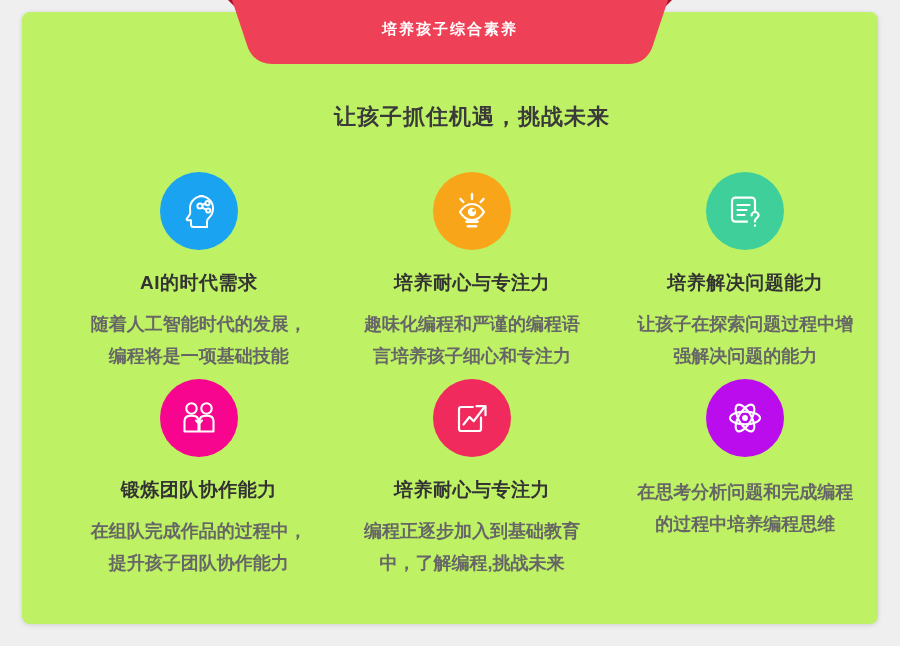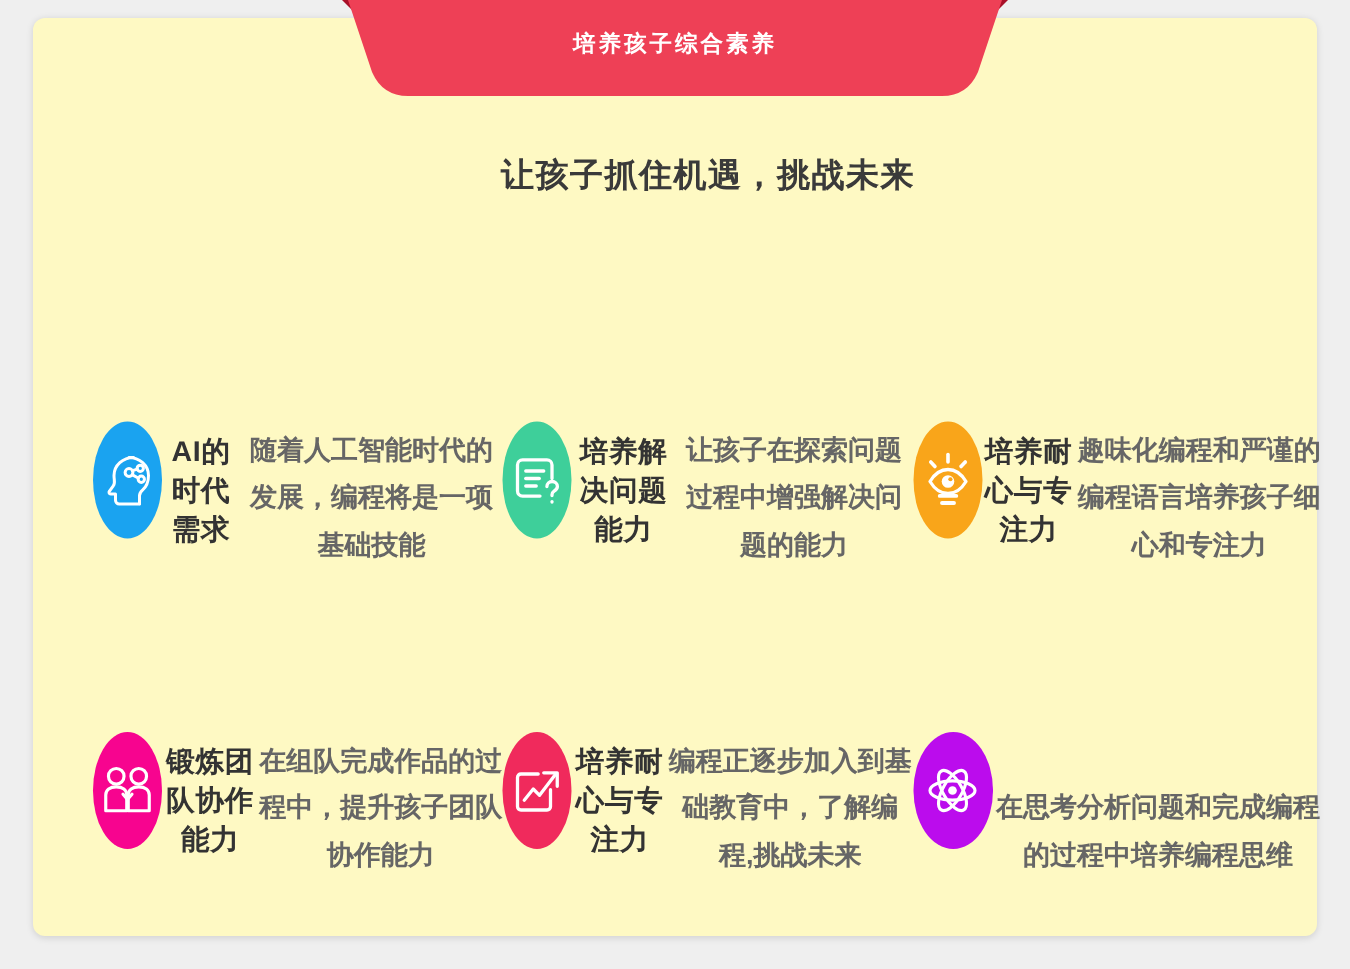--- a/index.html
+++ b/index.html
@@ -23,21 +23,21 @@
     background: #efefef;
   }
 
   
   .panel {
     position: absolute;
     left: 22px;
     top: 12px;
     width: 856px;
     height: 612px;
-    background: #fef9c3;
+    background: #bef264;
     border-radius: 8px;
     box-shadow: 0 1px 5px rgba(0,0,0,0.13);
     overflow: visible;
   }
 
   
   .ribbon-wrap {
     position: absolute;
     left: 228px;
     top: 0px;
@@ -84,22 +84,22 @@
     top: 160px;
     width: 820px;
     display: flex;
     flex-wrap: wrap;
   }
 
   .card {
     width: 273.33px;
     height: 207px;
     display: flex;
-    flex-direction: row;
-    align-items: flex-end;
+    flex-direction: column;
+    align-items: center;
     text-align: center;
   }
 
   .icon-circle {
     width: 78px;
     height: 78px;
     border-radius: 50%;
     display: flex;
     align-items: center;
     justify-content: center;
@@ -145,60 +145,60 @@
               <circle cx="32.2" cy="22.5" r="2.1"></circle>
               <path d="M26.4 16.8l3.1-1.1M26.3 19.6l3.8 2.1"></path>
             </g>
           </svg>
         </div>
         <div class="card-title">AI的时代需求</div>
         <div class="card-desc">随着人工智能时代的发展，编程将是一项基础技能</div>
       </div>
 
       <div class="card">
+        <div class="icon-circle" style="background:#f9a51a">
+          <svg width="46" height="46" viewBox="0 0 46 46">
+            <g stroke="#ffffff" stroke-width="2.4" stroke-linecap="round" fill="none">
+              <path d="M23 6v5"></path>
+              <path d="M11.5 11l2.8 3"></path>
+              <path d="M34.5 11l-2.8 3"></path>
+            </g>
+            <g fill="none" stroke="#ffffff" stroke-width="2.2" stroke-linejoin="round">
+              <path d="M11 24c3.2-5.3 7.3-8 12-8s8.8 2.7 12 8c-3.2 5.3-7.3 8-12 8s-8.8-2.7-12-8z"></path>
+              <circle cx="23" cy="24" r="4.2" fill="#ffffff" stroke="none"></circle>
+              <circle cx="24.6" cy="22.5" r="1.4" fill="#f9a51a" stroke="none"></circle>
+            </g>
+            <g stroke="#ffffff" stroke-width="2.6" stroke-linecap="round">
+              <path d="M17.5 33.6h11"></path>
+              <path d="M19 38.3h8"></path>
+            </g>
+          </svg>
+        </div>
+        <div class="card-title">培养耐心与专注力</div>
+        <div class="card-desc">趣味化编程和严谨的编程语言培养孩子细心和专注力</div>
+      </div>
+
+      <div class="card">
         <div class="icon-circle" style="background:#3ecf9a">
           <svg width="46" height="46" viewBox="0 0 46 46">
             <g fill="none" stroke="#ffffff" stroke-width="2.2" stroke-linecap="round" stroke-linejoin="round">
               <path d="M33 22V13c0-1.9-1.5-3.4-3.4-3.4H13.4C11.5 9.6 10 11.1 10 13v17.3c0 1.9 1.5 3.4 3.4 3.4H25"></path>
               <path d="M15.5 17h12"></path>
               <path d="M15.5 22h9"></path>
               <path d="M15.5 27h7"></path>
               <path d="M29.6 27.4c0-2 1.6-3.4 3.5-3.4s3.5 1.4 3.5 3.3c0 1.6-1 2.3-2.2 3.1-1 0.7-1.4 1.3-1.4 2.4v0.6"></path>
               <path d="M33 37.4v0.3"></path>
             </g>
           </svg>
         </div>
         <div class="card-title">培养解决问题能力</div>
         <div class="card-desc">让孩子在探索问题过程中增强解决问题的能力</div>
       </div>
 
       <div class="card">
-        <div class="icon-circle" style="background:#f9a51a">
-          <svg width="46" height="46" viewBox="0 0 46 46">
-            <g stroke="#ffffff" stroke-width="2.4" stroke-linecap="round" fill="none">
-              <path d="M23 6v5"></path>
-              <path d="M11.5 11l2.8 3"></path>
-              <path d="M34.5 11l-2.8 3"></path>
-            </g>
-            <g fill="none" stroke="#ffffff" stroke-width="2.2" stroke-linejoin="round">
-              <path d="M11 24c3.2-5.3 7.3-8 12-8s8.8 2.7 12 8c-3.2 5.3-7.3 8-12 8s-8.8-2.7-12-8z"></path>
-              <circle cx="23" cy="24" r="4.2" fill="#ffffff" stroke="none"></circle>
-              <circle cx="24.6" cy="22.5" r="1.4" fill="#f9a51a" stroke="none"></circle>
-            </g>
-            <g stroke="#ffffff" stroke-width="2.6" stroke-linecap="round">
-              <path d="M17.5 33.6h11"></path>
-              <path d="M19 38.3h8"></path>
-            </g>
-          </svg>
-        </div>
-        <div class="card-title">培养耐心与专注力</div>
-        <div class="card-desc">趣味化编程和严谨的编程语言培养孩子细心和专注力</div>
-      </div>
-
-      <div class="card">
         <div class="icon-circle" style="background:#f7048f">
           <svg width="46" height="46" viewBox="0 0 46 46">
             <g fill="none" stroke="#ffffff" stroke-width="2.1" stroke-linejoin="round" stroke-linecap="round">
               <circle cx="15.5" cy="13.5" r="5.2"></circle>
               <circle cx="30.5" cy="13.5" r="5.2"></circle>
               <path d="M8.5 36.5V26c0-3.4 2.8-5.4 7-5.4s7 2 7 5.4v10.5z"></path>
               <path d="M23.5 36.5V26c0-3.4 2.8-5.4 7-5.4s7 2 7 5.4v10.5z"></path>
               <path d="M20 25.5l3 3.4 3-3.4"></path>
             </g>
           </svg>

